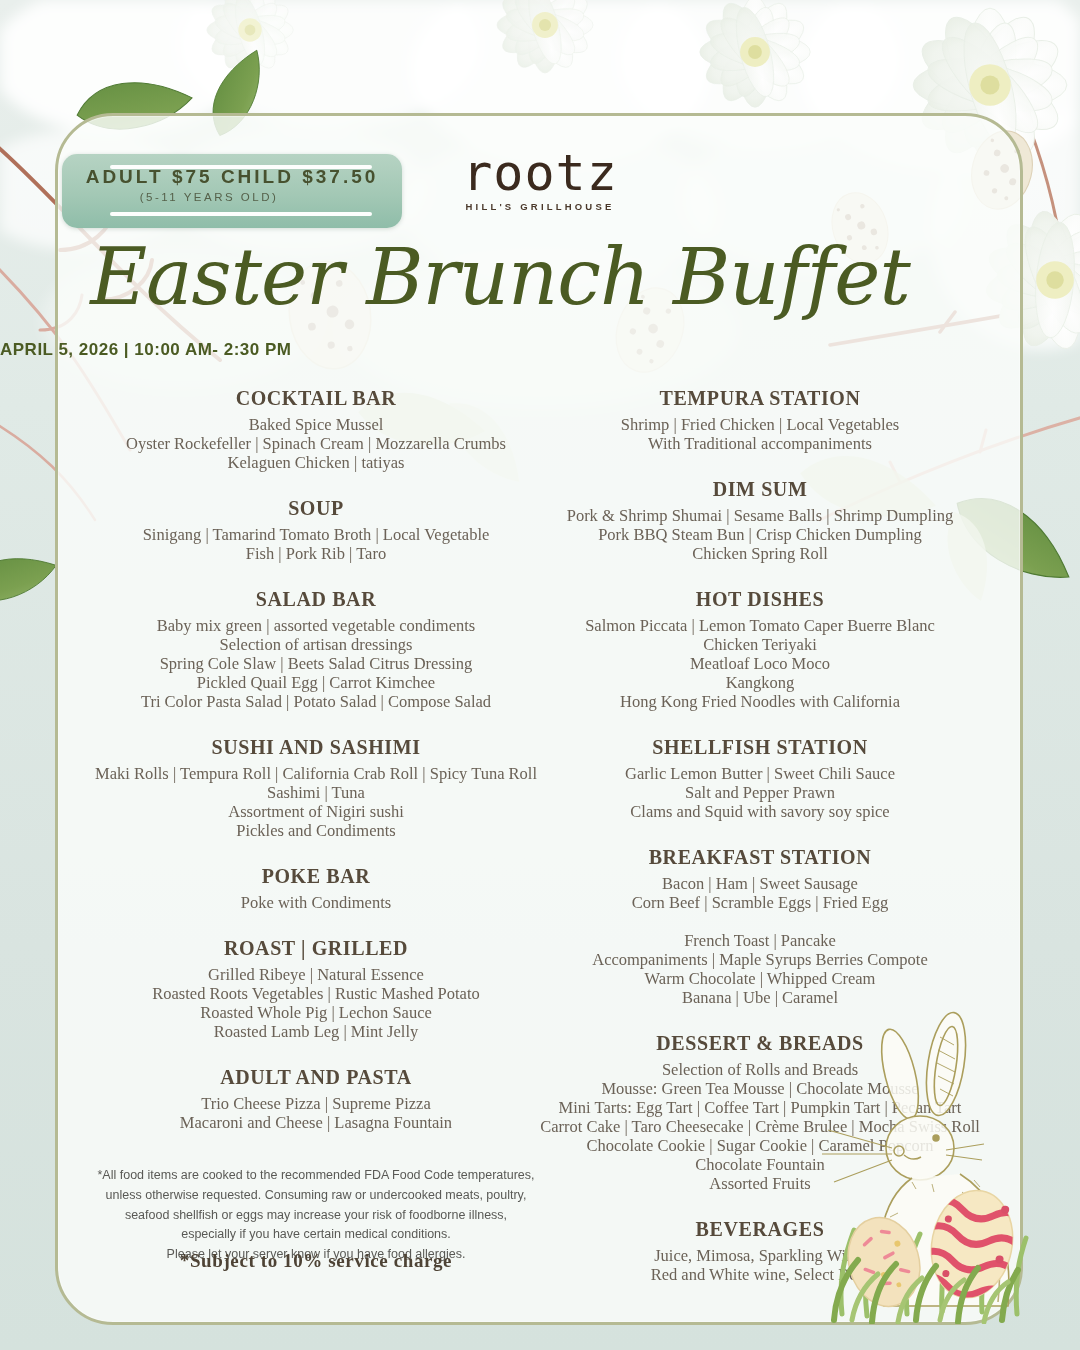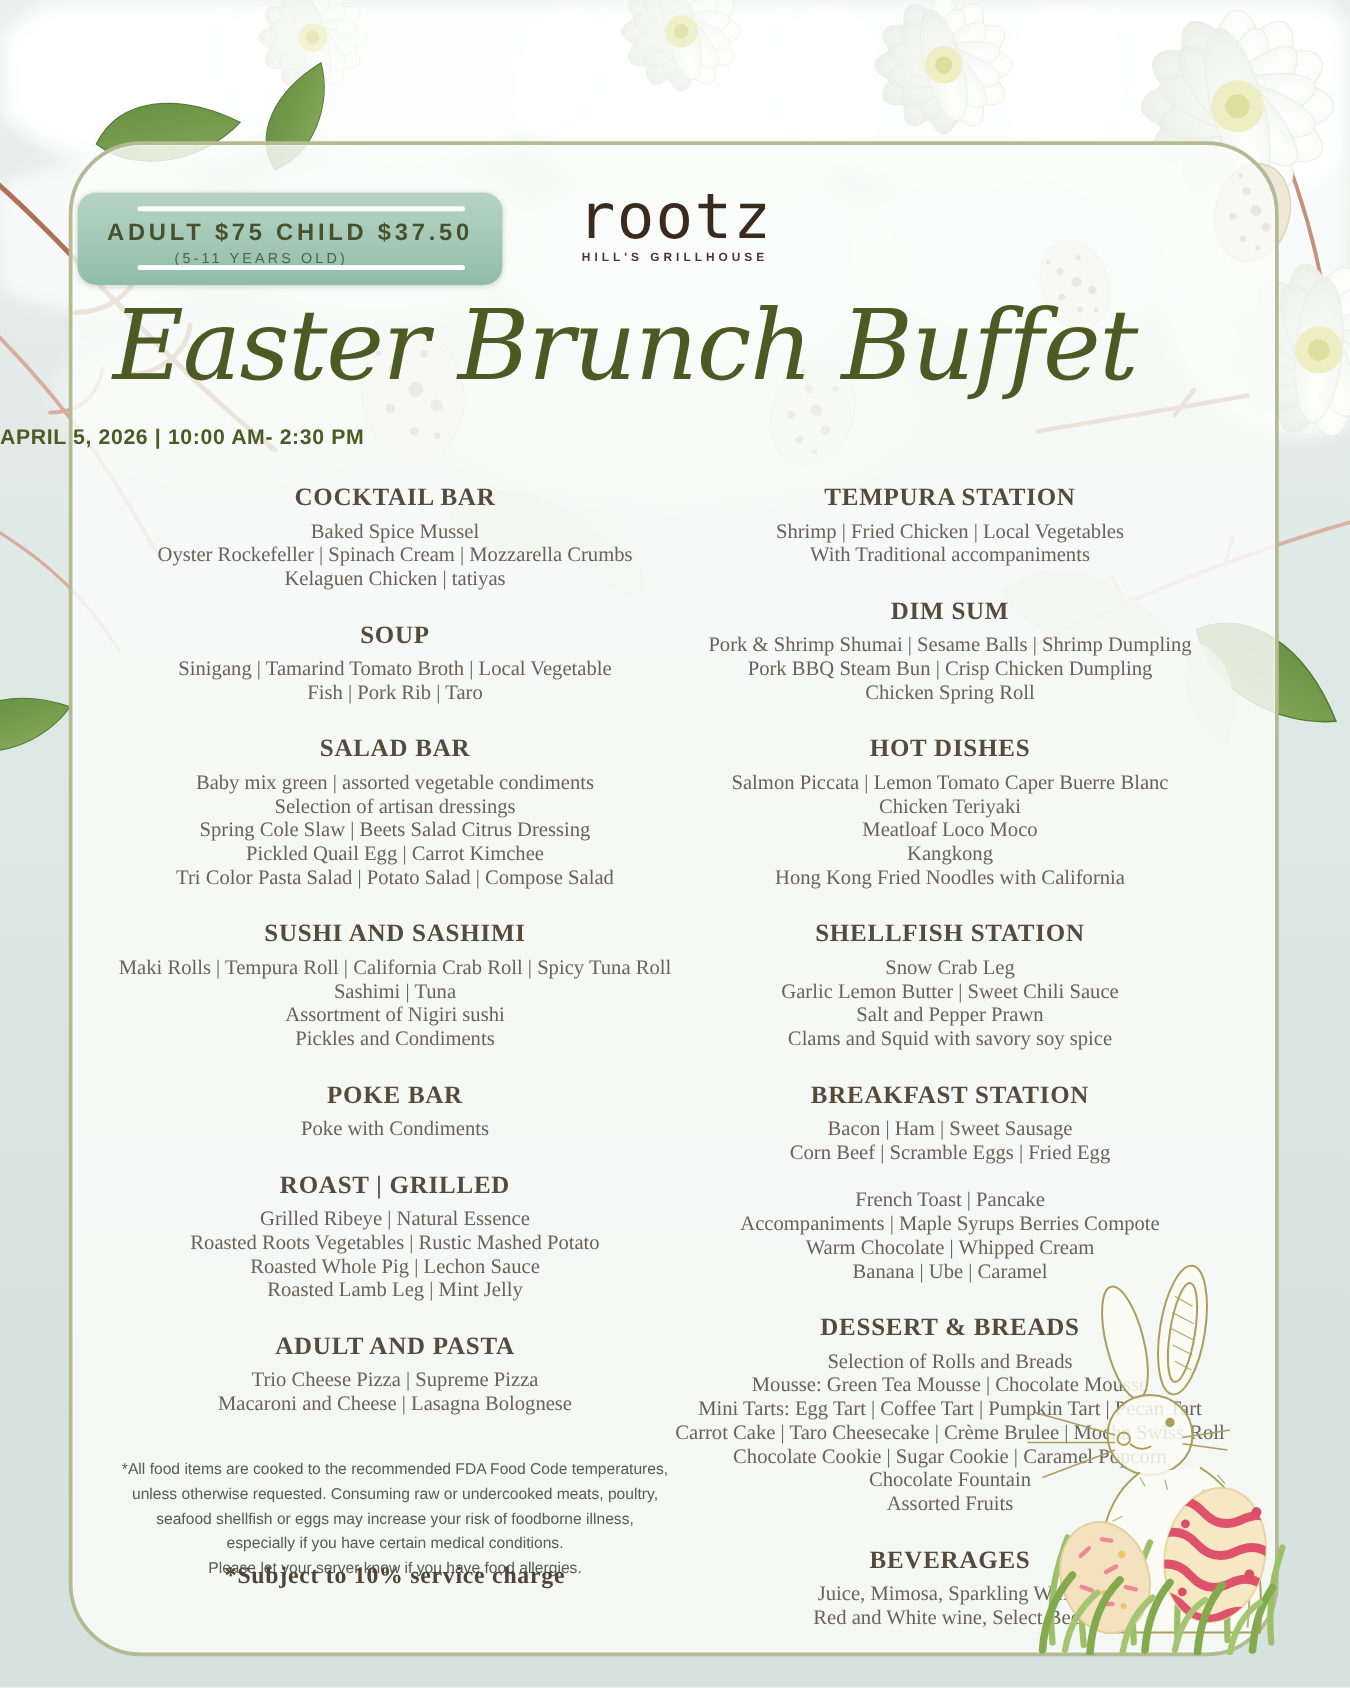--- a/index.html
+++ b/index.html
@@ -26,21 +26,21 @@
     background:linear-gradient(180deg,#b6d3c3 0%,#a3c8b5 55%,#8fbda9 100%);
     box-shadow:0 1px 4px rgba(90,120,105,0.25);
   }
   .badge::before,.badge::after{
     content:"";position:absolute;left:48px;width:262px;height:4px;
     background:#fdfefd;border-radius:2px;
   }
   .badge::before{top:11px;}
   .badge::after{bottom:12px;}
   .badge-price{
-    margin-top:22px;text-align:center;
+    margin-top:12px;text-align:center;
     font-family:"Liberation Sans", sans-serif;font-weight:bold;font-size:19px;
     letter-spacing:3px;color:#47512f;
   }
   .badge-age{
     margin-top:3px;text-align:center;padding-right:46px;
     font-family:"Liberation Sans", sans-serif;font-size:11.5px;
     letter-spacing:2.5px;color:#55614a;
   }
   
   .logo{position:absolute;left:390px;top:148px;width:300px;text-align:center;}
@@ -238,21 +238,21 @@
       <div class="menu-section">
         <h3 class="menu-heading">ROAST | GRILLED</h3>
         <div class="menu-line">Grilled Ribeye | Natural Essence</div>
         <div class="menu-line">Roasted Roots Vegetables | Rustic Mashed Potato</div>
         <div class="menu-line">Roasted Whole Pig | Lechon Sauce</div>
         <div class="menu-line">Roasted Lamb Leg | Mint Jelly</div>
       </div>
       <div class="menu-section">
         <h3 class="menu-heading">ADULT AND PASTA</h3>
         <div class="menu-line">Trio Cheese Pizza | Supreme Pizza</div>
-        <div class="menu-line">Macaroni and Cheese | Lasagna Bolognese</div>
+        <div class="menu-line">Macaroni and Cheese | Lasagna Fountain</div>
       </div>
     </div>
   <div class="col col-right" id="col-right">
       <div class="menu-section">
         <h3 class="menu-heading">TEMPURA STATION</h3>
         <div class="menu-line">Shrimp | Fried Chicken | Local Vegetables</div>
         <div class="menu-line">With Traditional accompaniments</div>
       </div>
       <div class="menu-section">
         <h3 class="menu-heading">DIM SUM</h3>
@@ -263,21 +263,20 @@
       <div class="menu-section">
         <h3 class="menu-heading">HOT DISHES</h3>
         <div class="menu-line">Salmon Piccata | Lemon Tomato Caper Buerre Blanc</div>
         <div class="menu-line">Chicken Teriyaki</div>
         <div class="menu-line">Meatloaf Loco Moco</div>
         <div class="menu-line">Kangkong</div>
         <div class="menu-line">Hong Kong Fried Noodles with California</div>
       </div>
       <div class="menu-section">
         <h3 class="menu-heading">SHELLFISH STATION</h3>
-        <div class="menu-line">Snow Crab Leg</div>
         <div class="menu-line">Garlic Lemon Butter | Sweet Chili Sauce</div>
         <div class="menu-line">Salt and Pepper Prawn</div>
         <div class="menu-line">Clams and Squid with savory soy spice</div>
       </div>
       <div class="menu-section">
         <h3 class="menu-heading">BREAKFAST STATION</h3>
         <div class="menu-line">Bacon | Ham | Sweet Sausage</div>
         <div class="menu-line">Corn Beef | Scramble Eggs | Fried Egg</div>
         <div class="menu-line"></div>
         <div class="menu-line">French Toast | Pancake</div>

